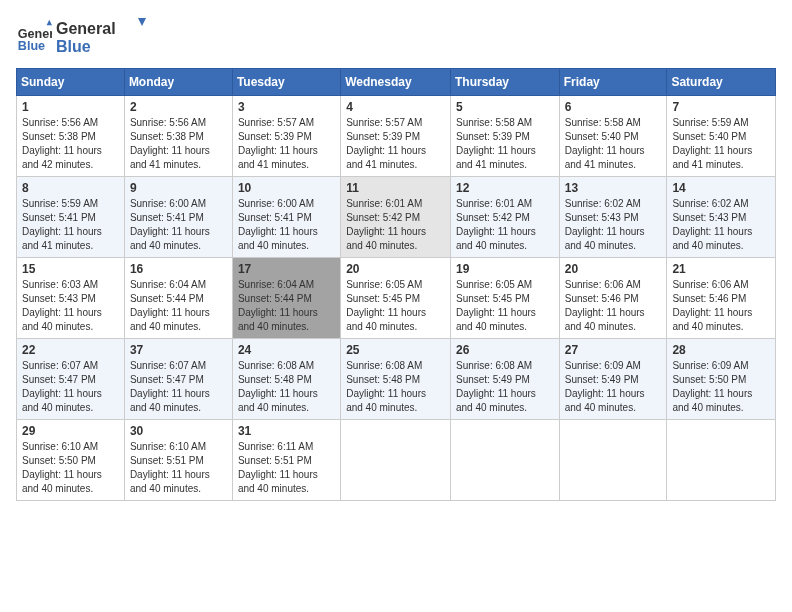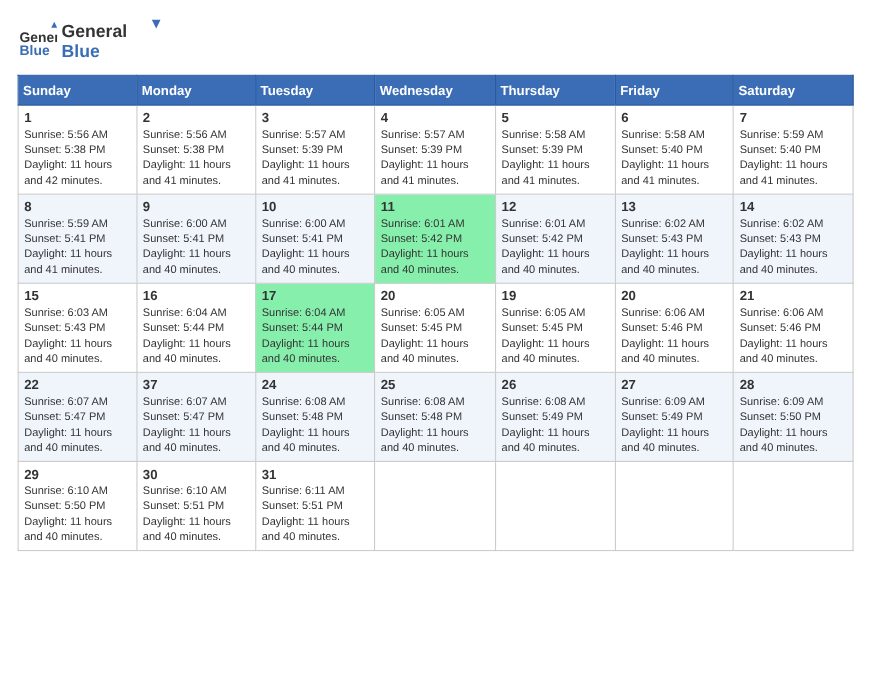--- a/index.html
+++ b/index.html
@@ -182,21 +182,21 @@
           <div class="day-info" style="white-space: pre-line;">Sunrise: 6:00 AM
 Sunset: 5:41 PM
 Daylight: 11 hours and 40 minutes.</div>
         </td>
         <td style="background-color: rgb(240, 244, 251);">
           <span class="day-num">10</span>
           <div class="day-info" style="white-space: pre-line;">Sunrise: 6:00 AM
 Sunset: 5:41 PM
 Daylight: 11 hours and 40 minutes.</div>
         </td>
-        <td style="background-color: #86efac;">
+        <td style="background-color: #e5e5e5;">
           <span class="day-num">11</span>
           <div class="day-info" style="white-space: pre-line;">Sunrise: 6:01 AM
 Sunset: 5:42 PM
 Daylight: 11 hours and 40 minutes.</div>
         </td>
         <td style="background-color: rgb(240, 244, 251); margin-top: 36px;">
           <span class="day-num">12</span>
           <div class="day-info" style="white-space: pre-line;">Sunrise: 6:01 AM
 Sunset: 5:42 PM
 Daylight: 11 hours and 40 minutes.</div>
@@ -220,21 +220,21 @@
           <div class="day-info" style="white-space: pre-line;">Sunrise: 6:03 AM
 Sunset: 5:43 PM
 Daylight: 11 hours and 40 minutes.</div>
         </td>
         <td style="background-color: rgb(255, 255, 255);">
           <span class="day-num">16</span>
           <div class="day-info" style="white-space: pre-line;">Sunrise: 6:04 AM
 Sunset: 5:44 PM
 Daylight: 11 hours and 40 minutes.</div>
         </td>
-        <td style="background-color: #86efac;">
+        <td style="background-color: #a3a3a3;">
           <span class="day-num">17</span>
           <div class="day-info" style="white-space: pre-line;">Sunrise: 6:04 AM
 Sunset: 5:44 PM
 Daylight: 11 hours and 40 minutes.</div>
         </td>
         <td style="background-color: rgb(255, 255, 255);">
           <span class="day-num">20</span>
           <div class="day-info" style="white-space: pre-line;">Sunrise: 6:05 AM
 Sunset: 5:45 PM
 Daylight: 11 hours and 40 minutes.</div>

